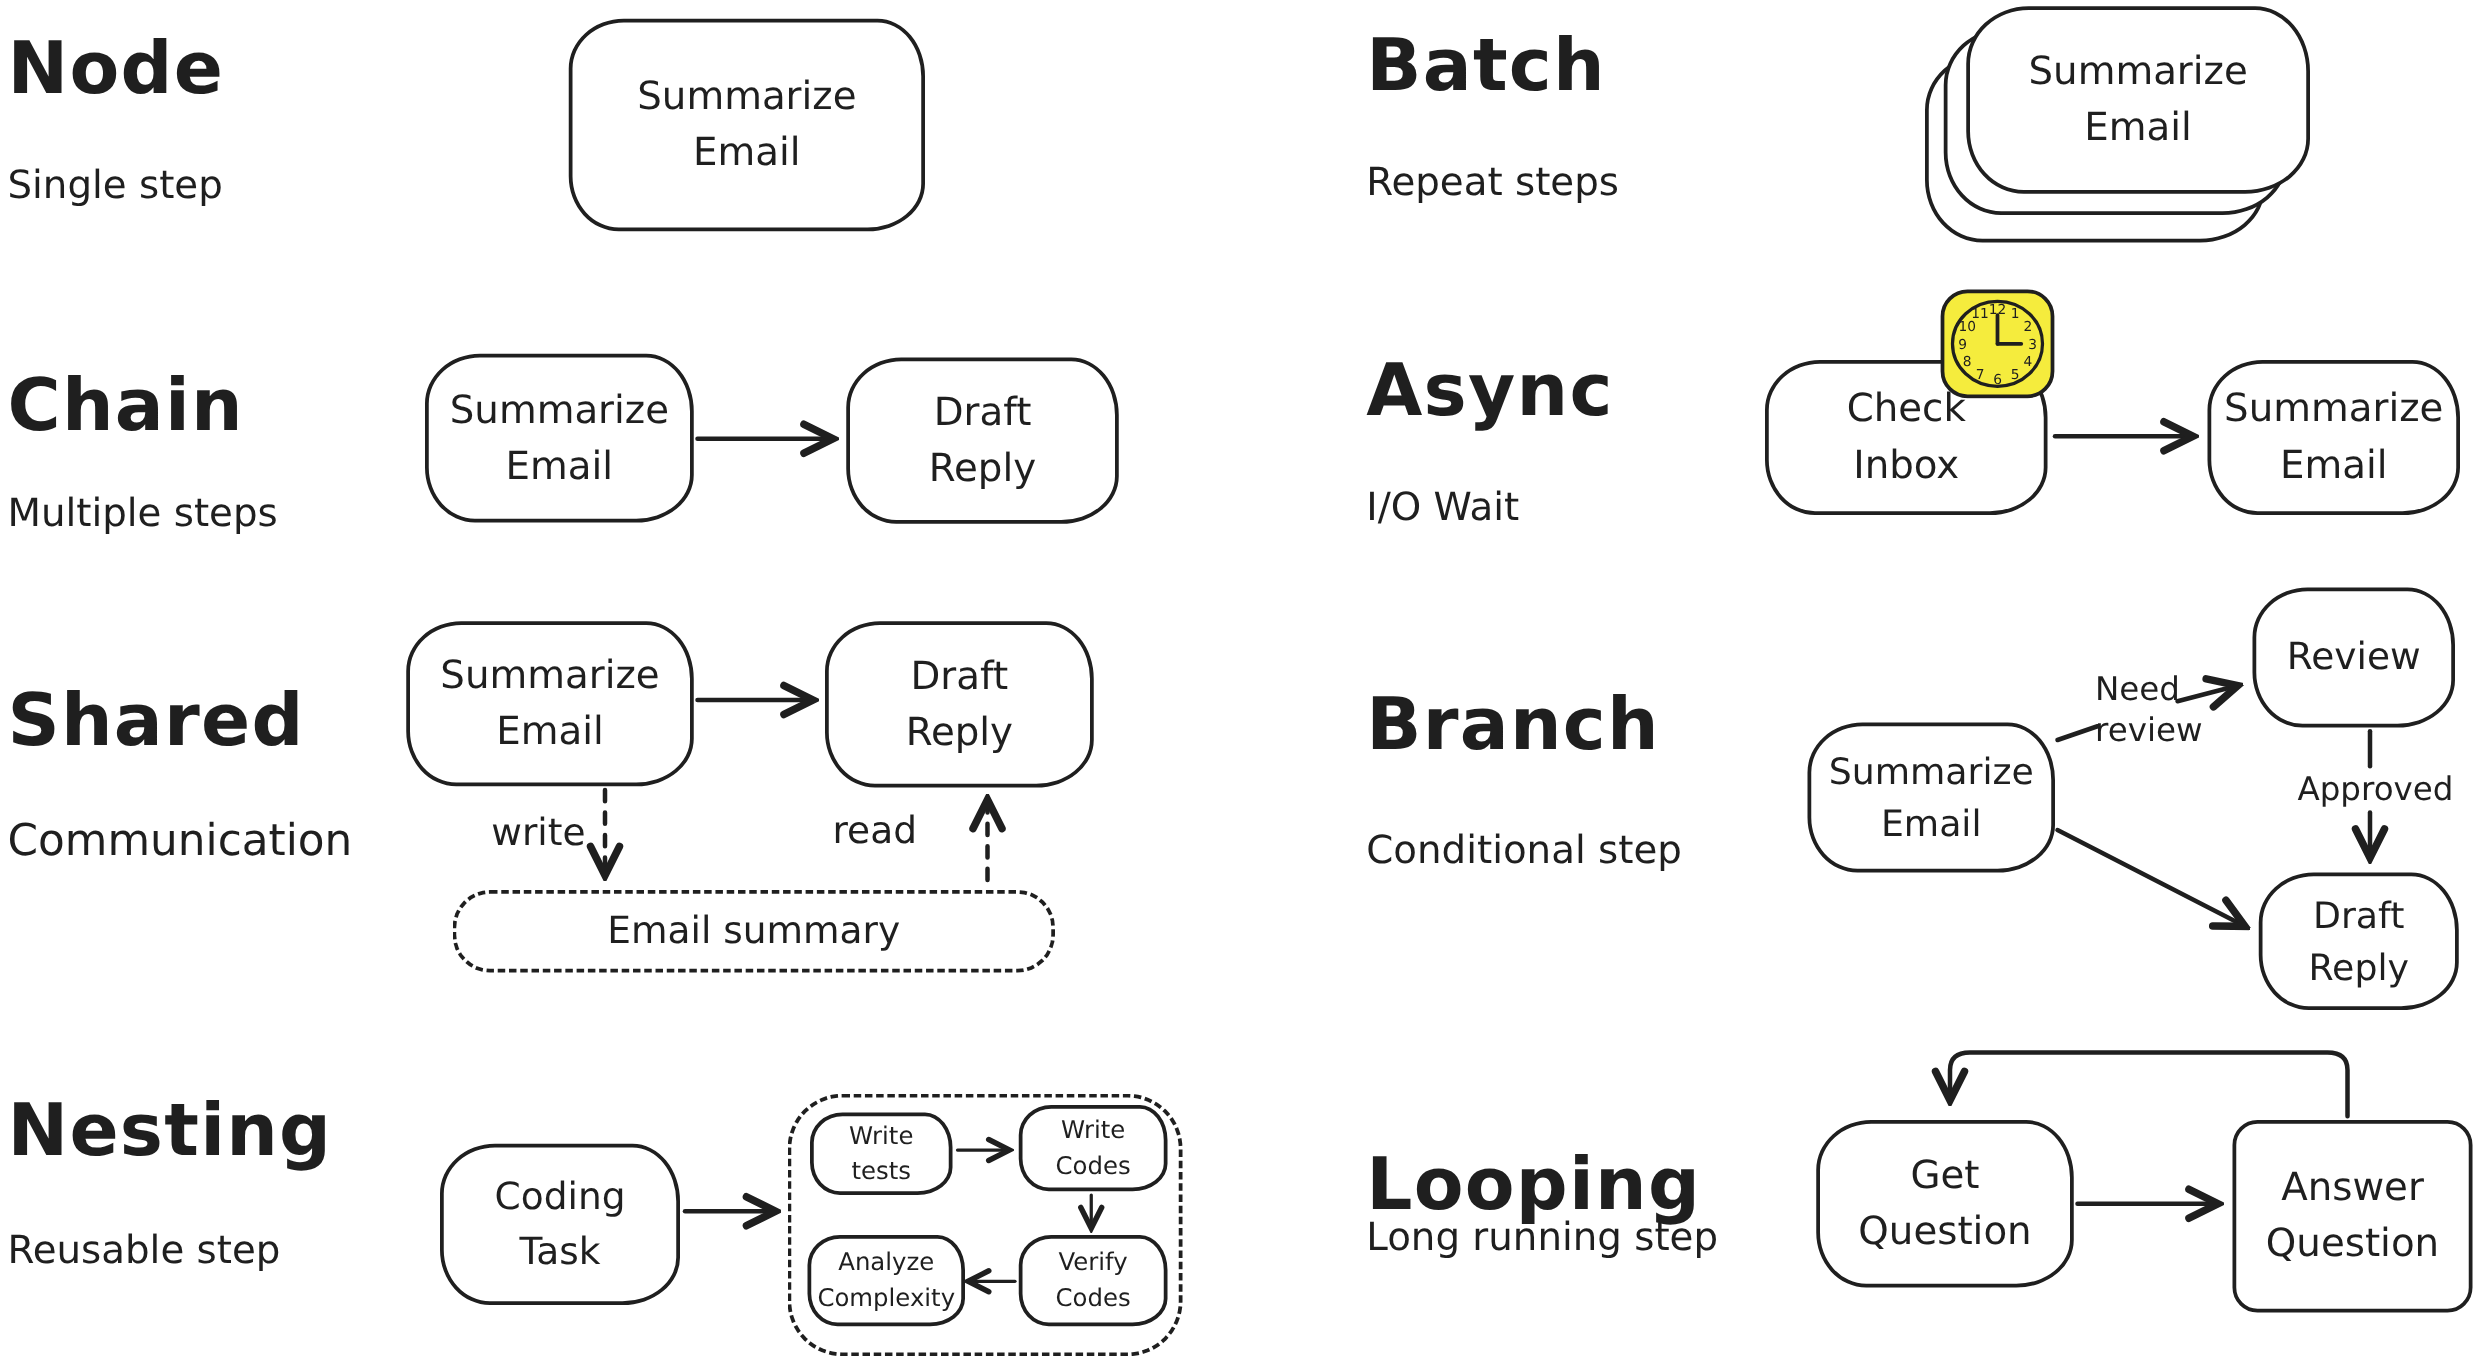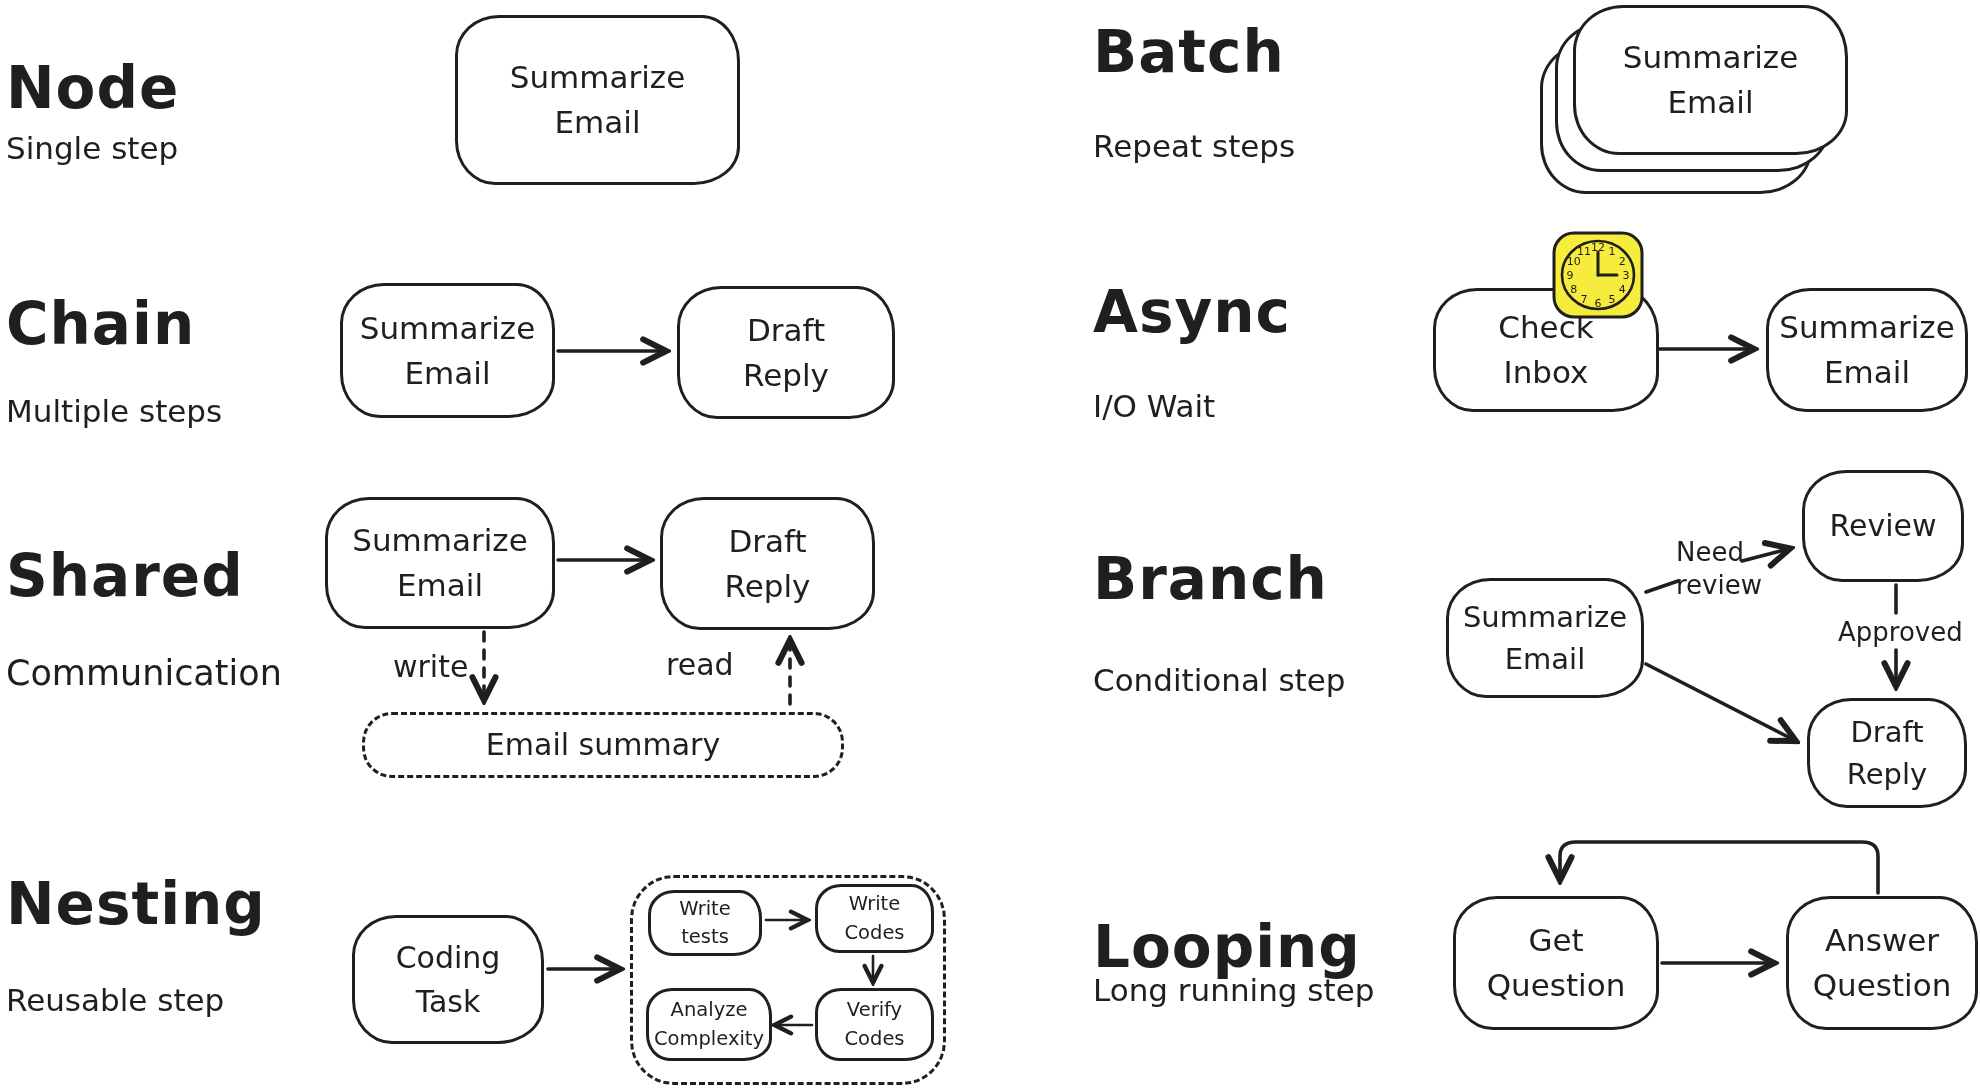--- a/index.html
+++ b/index.html
@@ -77,21 +77,21 @@
       <path d="M1896,585 L1896,613"></path>
       <path d="M1896,650 L1896,684" marker-end="url(#ah)"></path>
       <path d="M1646,664 L1794,740" marker-end="url(#ah)"></path>
 
       <path d="M1662,963 L1772,963" marker-end="url(#ah)"></path>
       <path d="M1878,893 L1878,856 Q1878,842 1862,842 L1576,842 Q1560,842 1560,856 L1560,878" marker-end="url(#ah)"></path>
     </g>
   </svg>
 
   <section>
-    <div class="title" style="left:6px; top:20px;margin-top:34px;">Node</div>
+    <div class="title" style="left:6px; top:20px;">Node</div>
     <div class="subtitle" style="left:6px; top:130px;">Single step</div>
     <div class="box" style="left:455px; top:15px; width:285px; height:170px;">
       <span>Summarize
 Email</span>
     </div>
   </section>
 
   <section>
     <div class="title" style="left:6px; top:290px;">Chain</div>
     <div class="subtitle" style="left:6px; top:393px;">Multiple steps</div>
@@ -156,21 +156,21 @@
     <div class="stack-card" style="left:1555px; top:22px; width:275px; height:150px;"></div>
     <div class="stack-card box" style="left:1573px; top:5px; width:275px; height:150px;">
       <span>Summarize
 Email</span>
     </div>
   </section>
 
   <section>
     <div class="title" style="left:1093px; top:278px;">Async</div>
     <div class="subtitle" style="left:1093px; top:388px;">I/O Wait</div>
-    <div class="box" style="left:1412px; top:288px; width:226px; height:124px;margin-left:21px;">
+    <div class="box" style="left:1412px; top:288px; width:226px; height:124px;">
       <span>Check
 Inbox</span>
     </div>
     <svg class="clock" style="left:1552px; top:231px;" width="92" height="88" viewBox="0 0 92 88">
       <rect x="2" y="2" width="88" height="84" rx="20" fill="#f5ec3d" stroke="#1f1f1f" stroke-width="3"></rect>
       <ellipse cx="46" cy="44" rx="36" ry="34" fill="none" stroke="#1f1f1f" stroke-width="2.6"></ellipse>
       <g id="clock-numerals">
           <text x="46" y="20" text-anchor="middle" font-size="11" font-family="DejaVu Sans, sans-serif" fill="#1f1f1f">12</text>
           <text x="60" y="23.751288694035715" text-anchor="middle" font-size="11" font-family="DejaVu Sans, sans-serif" fill="#1f1f1f">1</text>
           <text x="70.24871130596428" y="34" text-anchor="middle" font-size="11" font-family="DejaVu Sans, sans-serif" fill="#1f1f1f">2</text>
@@ -212,19 +212,19 @@
     <div class="flow-label sm" style="left:1838px; top:616px;">Approved</div>
   </section>
 
   <section>
     <div class="title" style="left:1093px; top:913px;">Looping</div>
     <div class="subtitle" style="left:1093px; top:972px;">Long running step</div>
     <div class="box" style="left:1453px; top:896px; width:206px; height:134px;">
       <span>Get
 Question</span>
     </div>
-    <div class="box" style="left:1786px; top:896px; width:192px; height:134px;">
+    <div class="box" style="left:1786px; top:896px; width:192px; height:154px;border-radius:20px;">
       <span>Answer
 Question</span>
     </div>
   </section>
 
 </div>
 
 </body></html>

